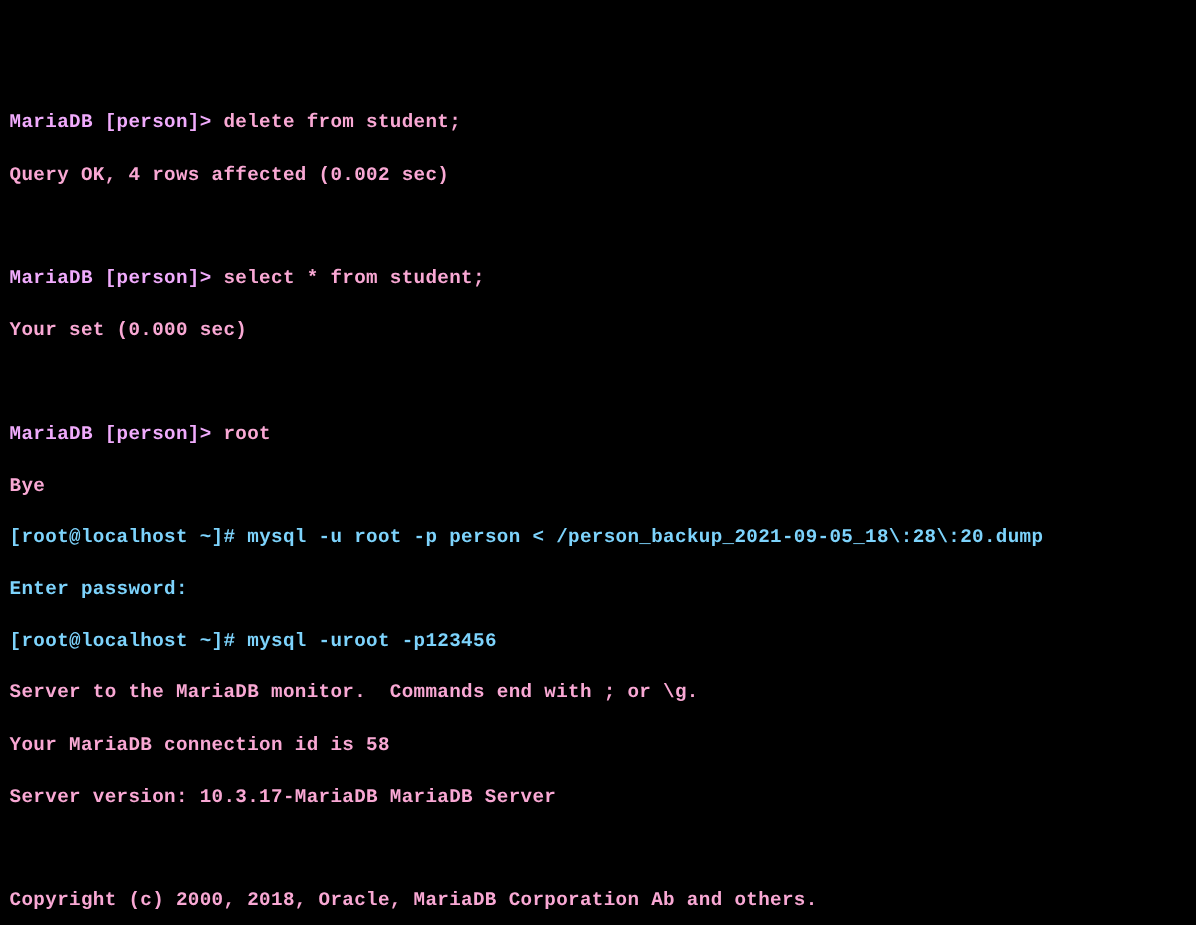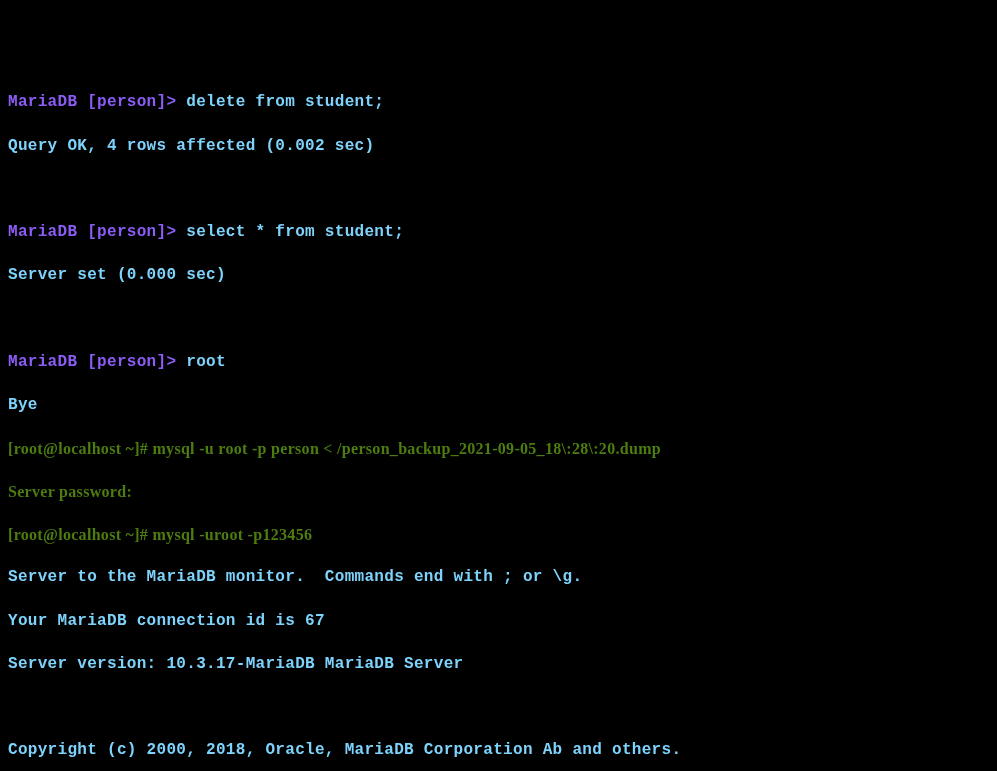--- a/index.html
+++ b/index.html
@@ -14,43 +14,43 @@
       font-weight: bold;
       color: #fff;
       padding: 6px 8px;
       line-height: 1.35;
       letter-spacing: 0.3px;
       width: 997px;
       height: 771px;
       overflow: hidden;
       white-space: pre;
     }
-    .green { color: #8b5cf6; }
-    .white { color: #7dd3fc; }
-    .darkgreen { color: #4d7c0f; font-family: Liberation Serif, serif; }
+    .green { color: #f0abfc; }
+    .white { color: #f9a8d4; }
+    .darkgreen { color: #7dd3fc; }
     .line { min-height: 21px; }
   </style>
 </head>
 <body>
 
 
 
 <div class="line"><span class="green">MariaDB [person]&gt;</span><span class="white"> delete from student;</span></div>
 <div class="line white">Query OK, 4 rows affected (0.002 sec)</div>
 <div class="line"> </div>
 <div class="line"><span class="green">MariaDB [person]&gt;</span><span class="white"> select * from student;</span></div>
-<div class="line white">Server set (0.000 sec)</div>
+<div class="line white">Your set (0.000 sec)</div>
 <div class="line"> </div>
 <div class="line"><span class="green">MariaDB [person]&gt;</span><span class="white"> root</span></div>
 <div class="line white">Bye</div>
 <div class="line darkgreen"><span>[root@localhost ~]#</span><span> mysql -u root -p person &lt; /person_backup_2021-09-05_18\:28\:20.dump</span></div>
-<div class="line darkgreen">Server password:</div>
+<div class="line darkgreen">Enter password:</div>
 <div class="line darkgreen"><span>[root@localhost ~]#</span><span> mysql -uroot -p123456</span></div>
 <div class="line white">Server to the MariaDB monitor.  Commands end with ; or \g.</div>
-<div class="line white">Your MariaDB connection id is 67</div>
+<div class="line white">Your MariaDB connection id is 58</div>
 <div class="line white">Server version: 10.3.17-MariaDB MariaDB Server</div>
 <div class="line"> </div>
 <div class="line white">Copyright (c) 2000, 2018, Oracle, MariaDB Corporation Ab and others.</div>
 
 
 
 
 
 
 

